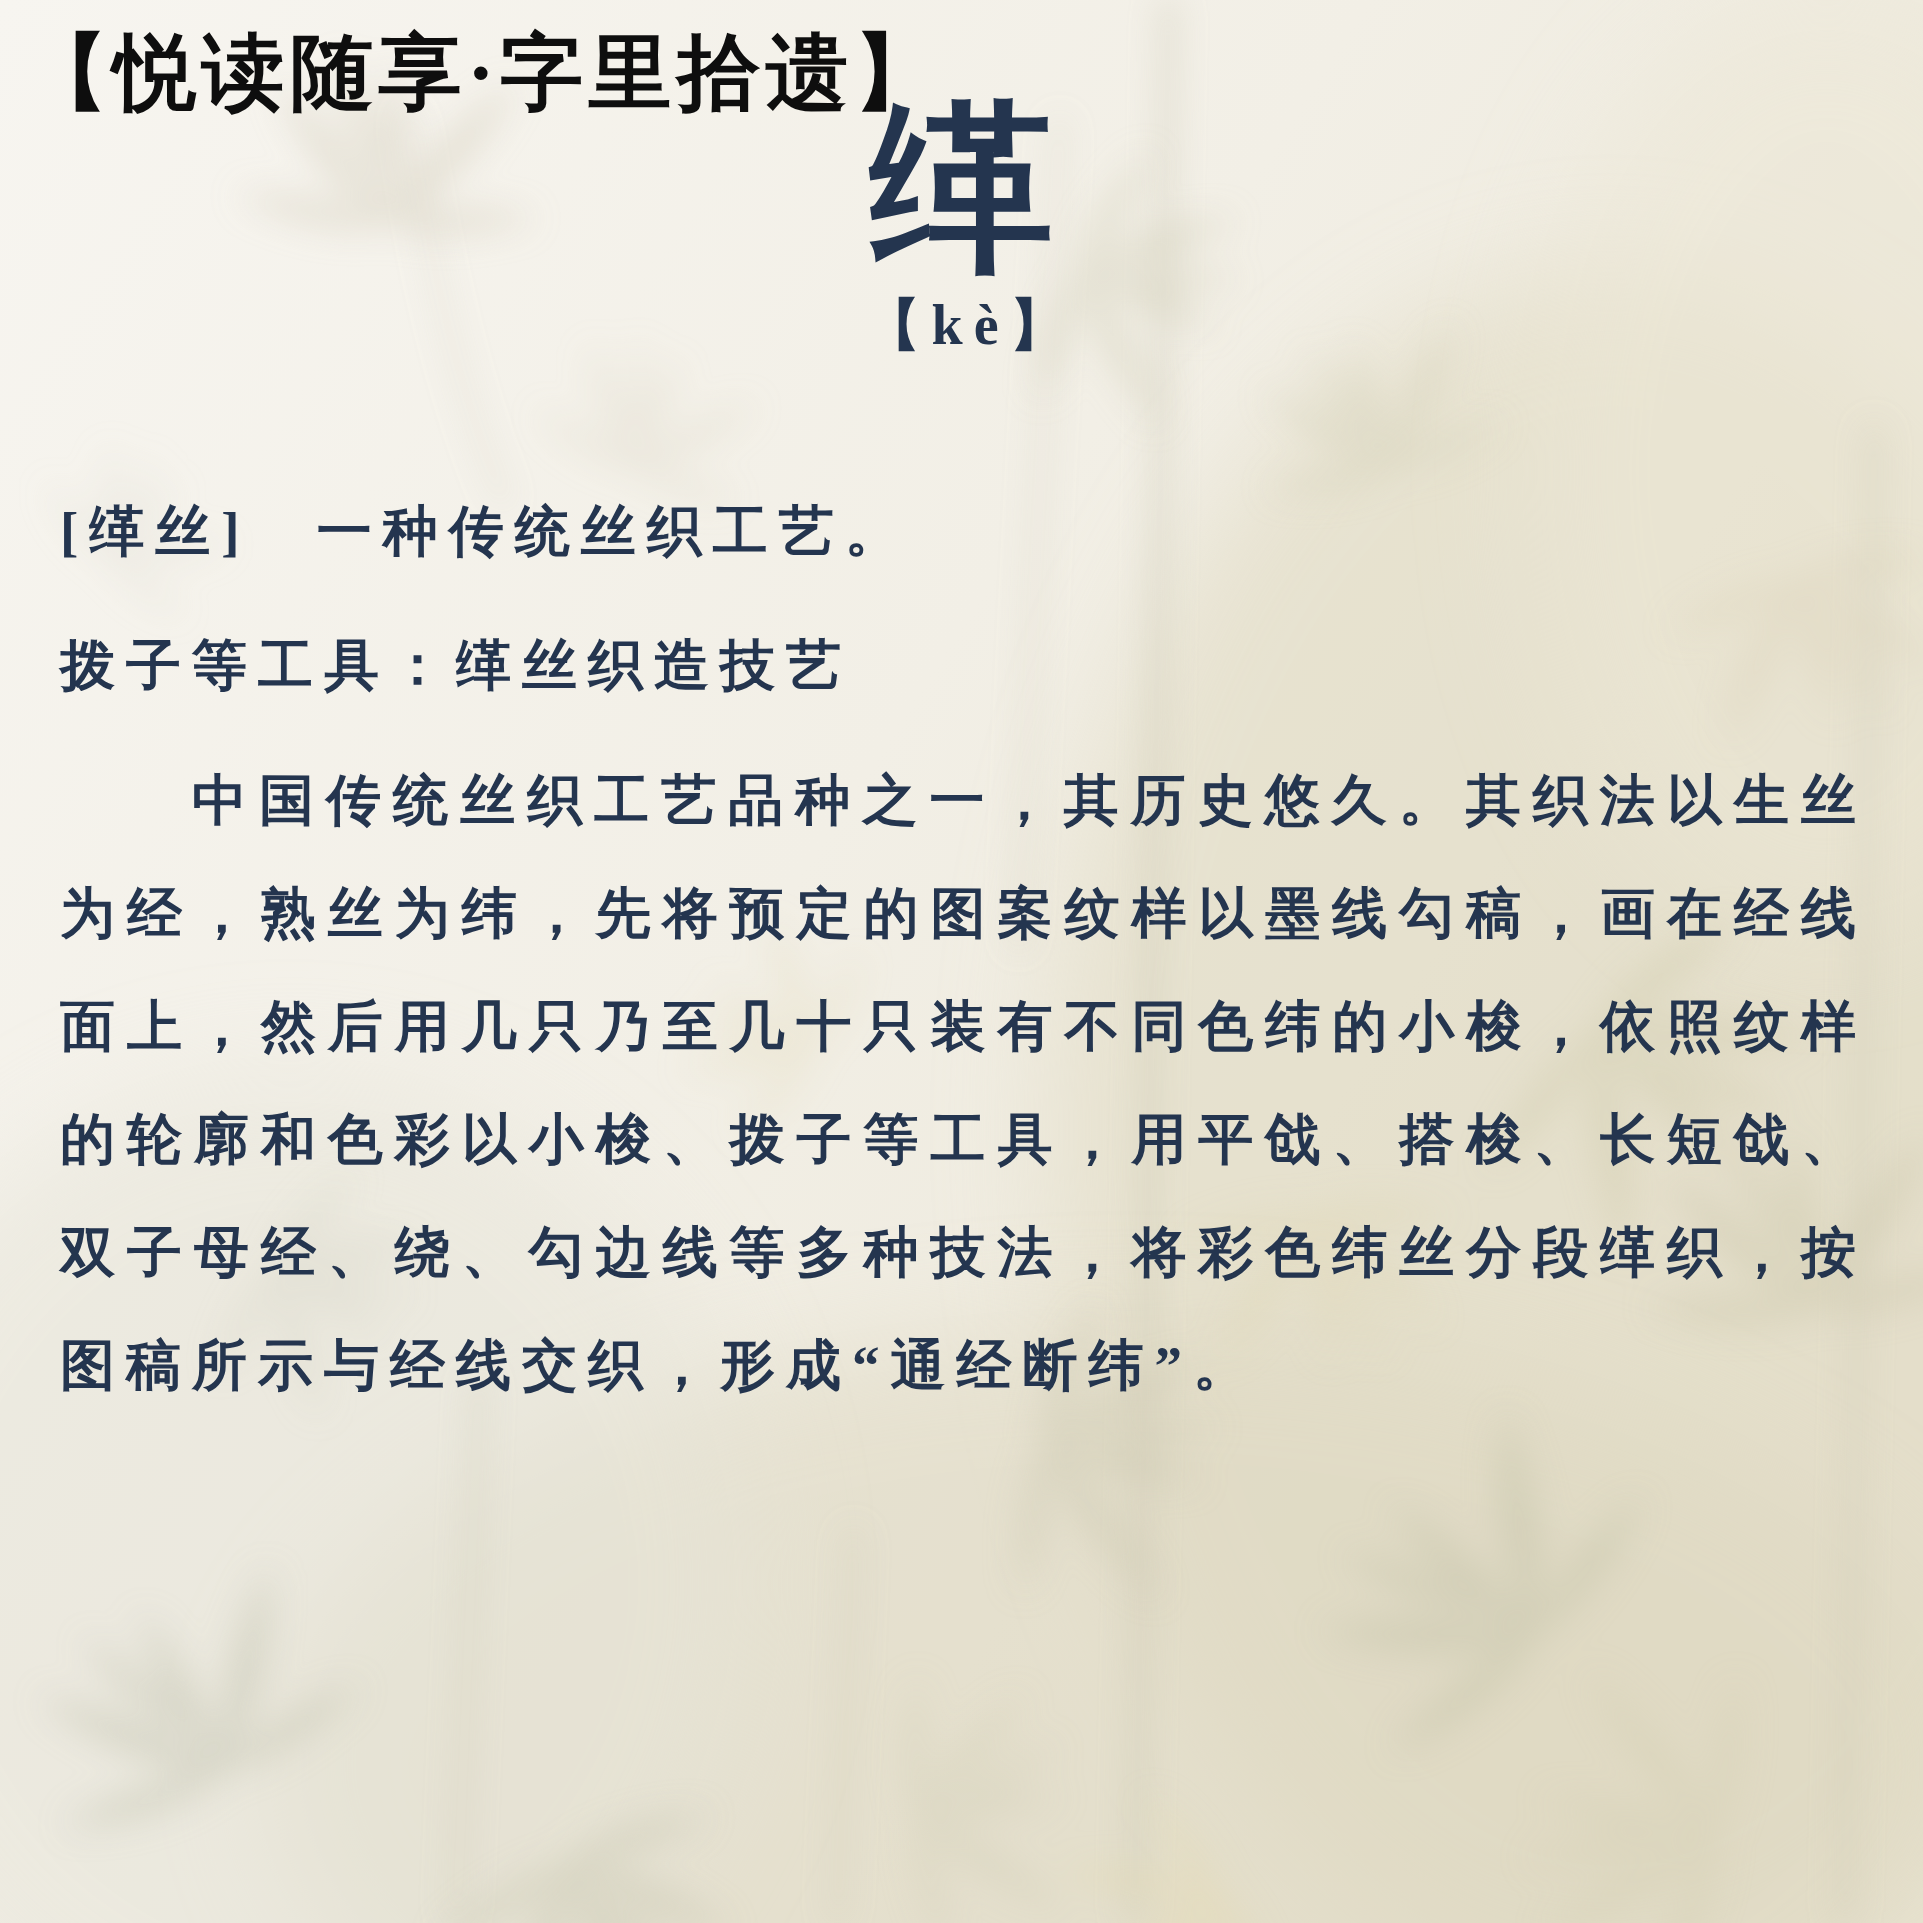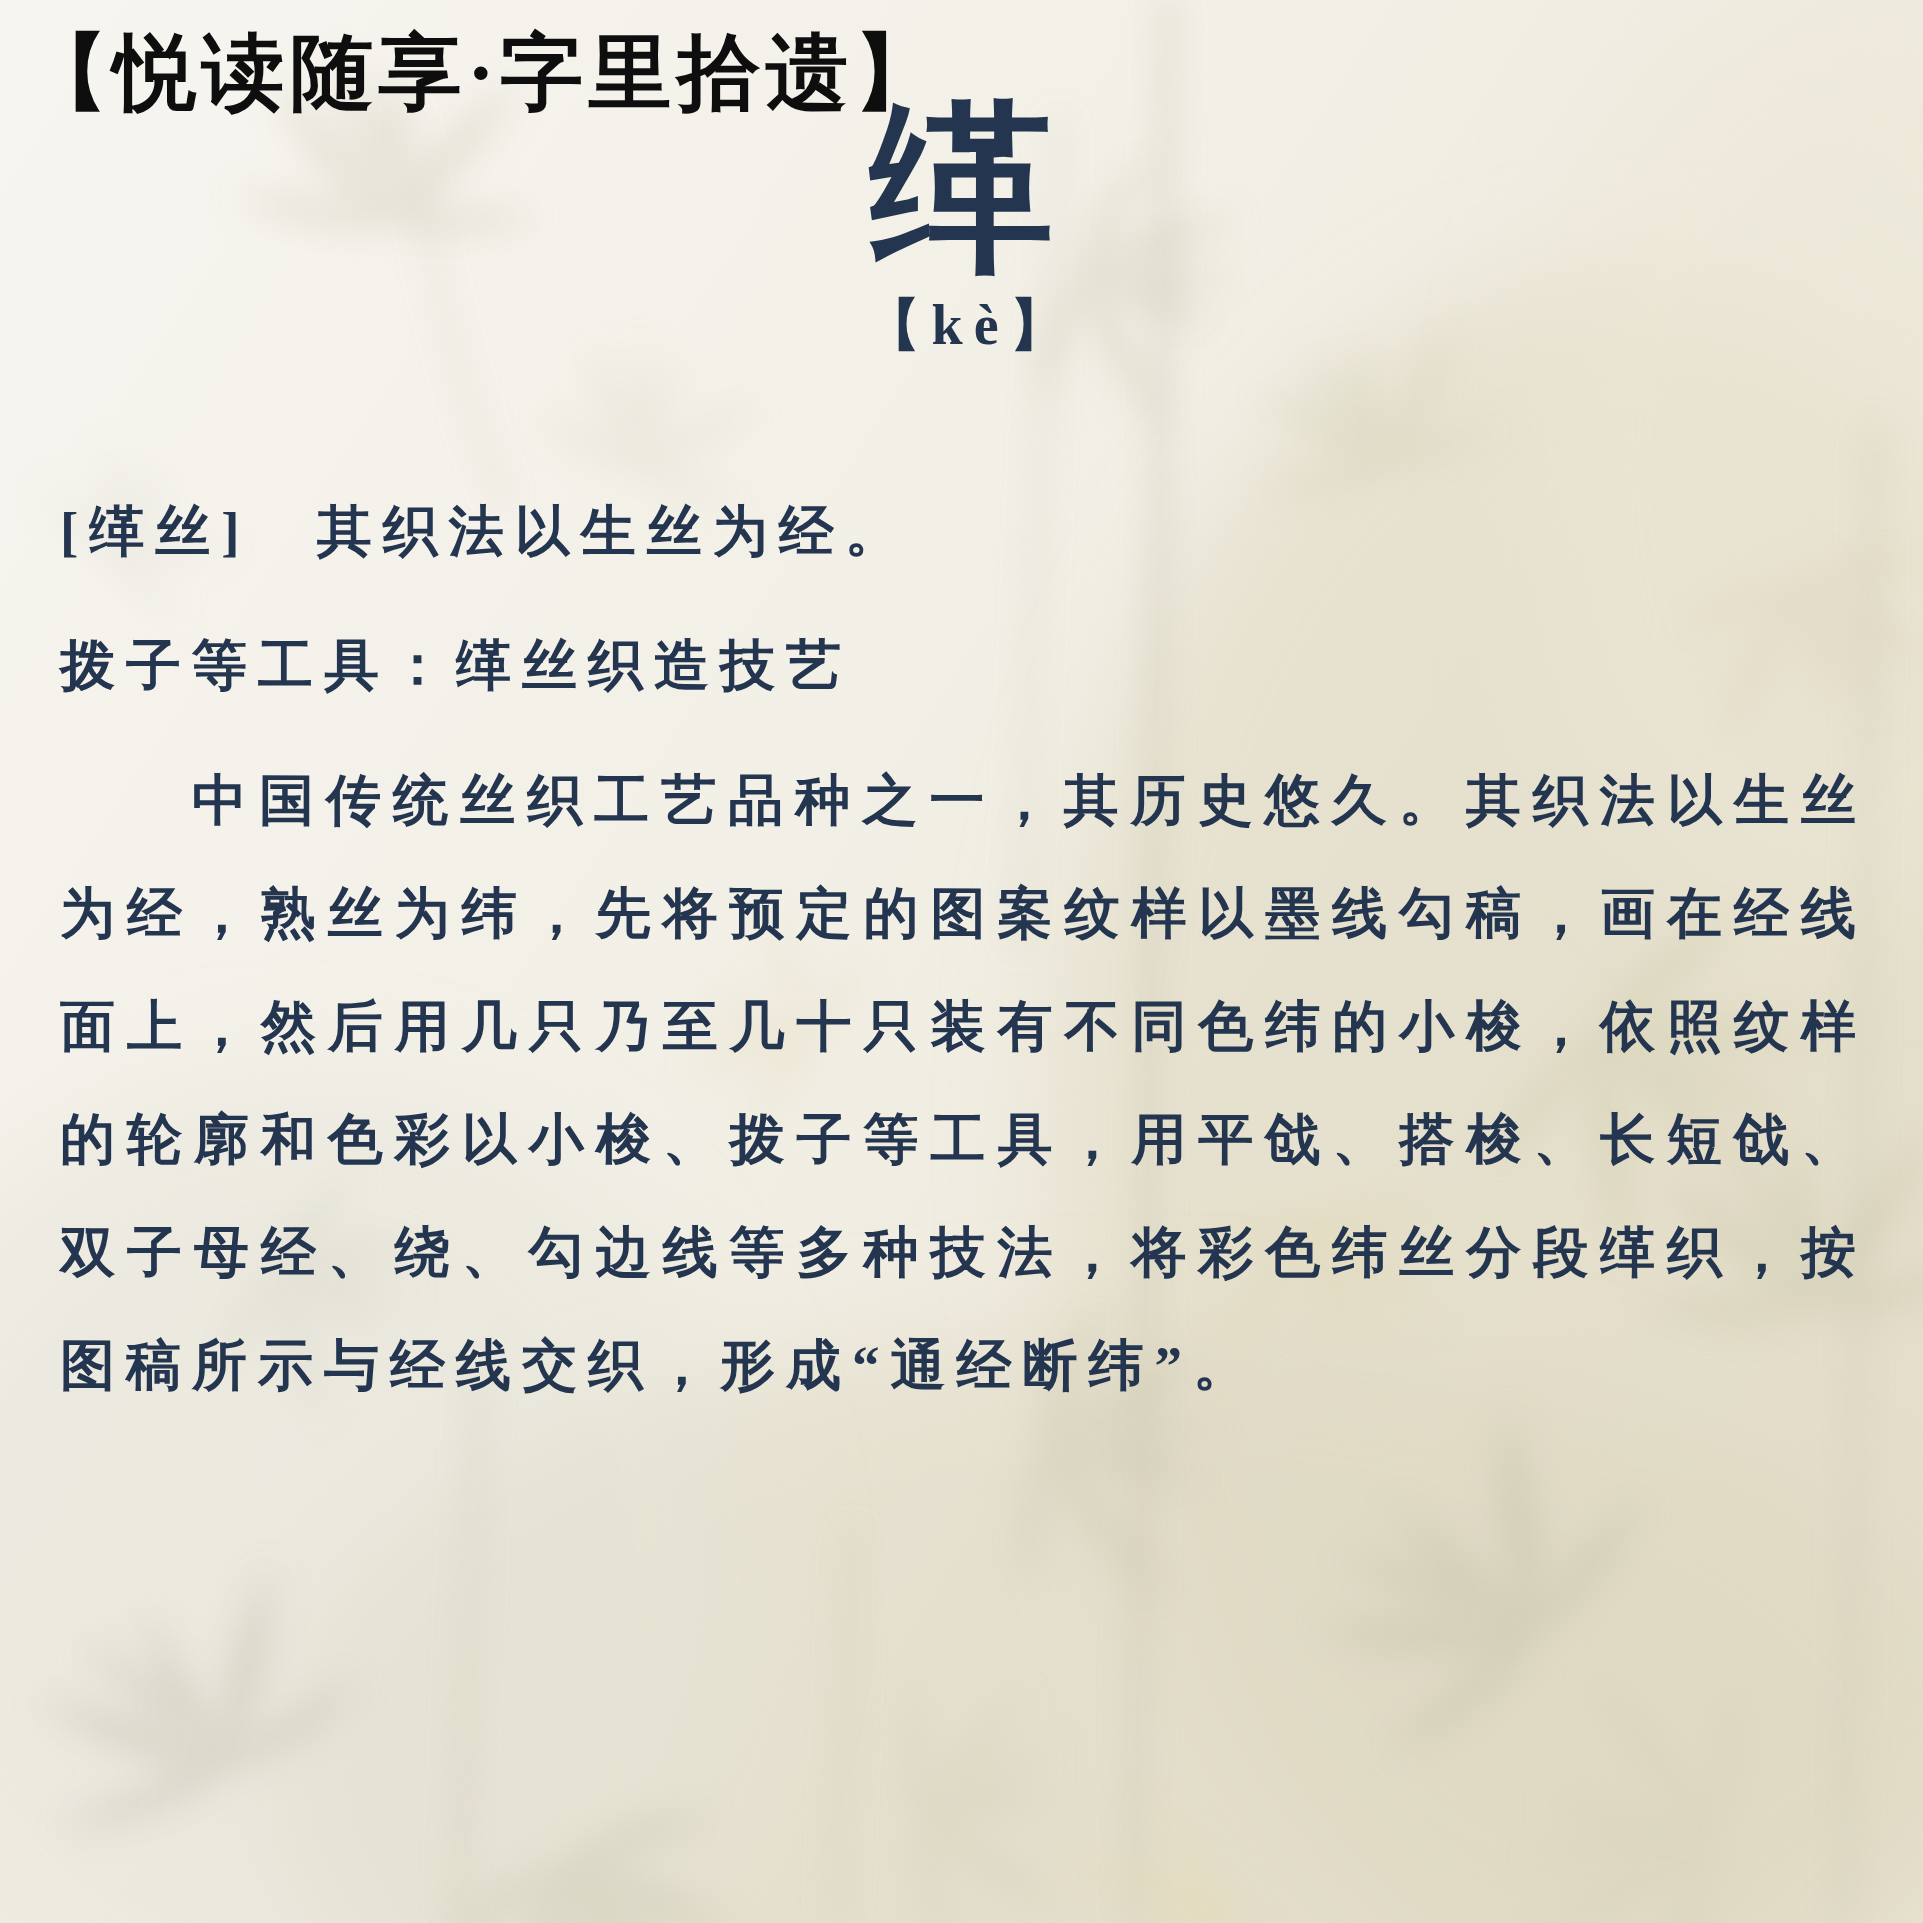--- a/index.html
+++ b/index.html
@@ -127,21 +127,21 @@
       <use href="#cluster" transform="translate(900,1160) rotate(160) scale(0.8)" fill="#e6dfc0" opacity="0.4"></use>
     </g>
   </svg>
 
   <div class="series-title">【悦读随享·字里拾遗】</div>
 
   <div class="char">缂</div>
 
   <div class="pinyin">【kè】</div>
 
-  <div class="def-line">[缂丝]　其织法以生丝为经。</div>
+  <div class="def-line">[缂丝]　一种传统丝织工艺。</div>
 
   <div class="heritage-line">拨子等工具：缂丝织造技艺</div>
 
   <div class="paras">
     <p>中国传统丝织工艺品种之一，其历史悠久。其织法以生丝为经，熟丝为纬，先将预定的图案纹样以墨线勾稿，画在经线面上，然后用几只乃至几十只装有不同色纬的小梭，依照纹样的轮廓和色彩以小梭、拨子等工具，用平戗、搭梭、长短戗、双子母经、绕、勾边线等多种技法，将彩色纬丝分段缂织，按图稿所示与经线交织，形成“通经断纬”。</p>
   </div>
 
 </div>
 
 

